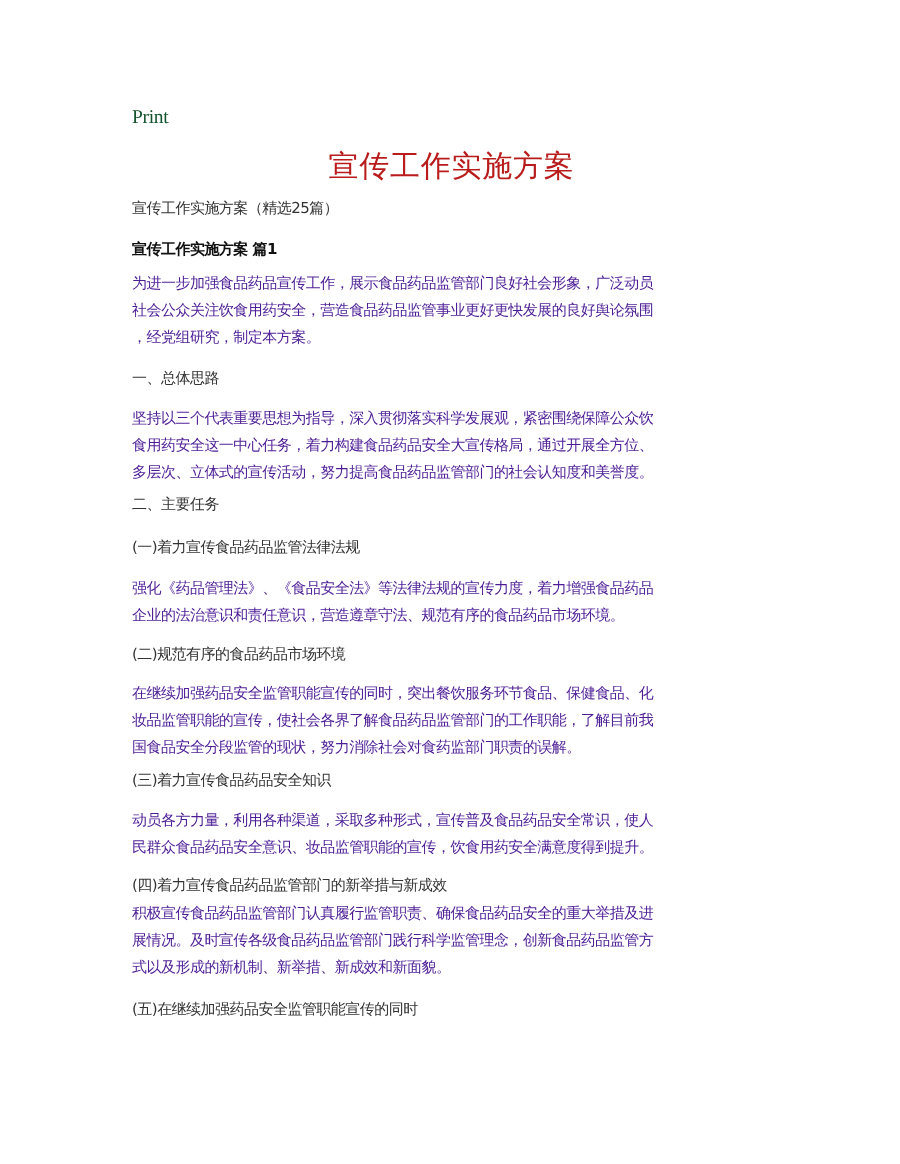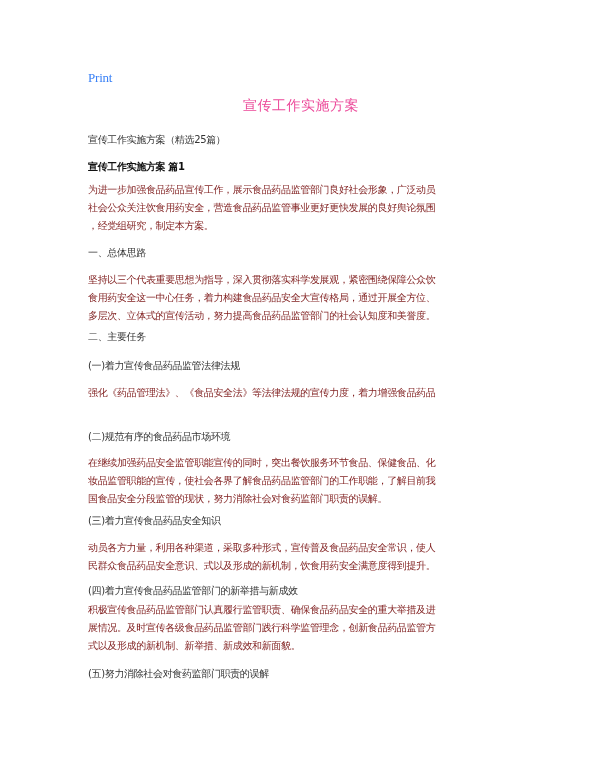--- a/index.html
+++ b/index.html
@@ -20,49 +20,49 @@
       left: 88px;
       top: 0;
       width: 426px;
     }
     .print-label {
       position: absolute;
       top: 70px;
       left: 0;
       font-family: "Liberation Serif", "DejaVu Serif", serif;
       font-size: 13px;
-      color: #3b82f6;
+      color: #14532d;
       letter-spacing: -0.2px;
     }
     .doc-title {
       position: absolute;
       top: 97px;
       left: 0;
       width: 426px;
       text-align: center;
-      font-size: 14px;
-      color: #ec4899;
+      font-size: 20px;
+      color: #b91c1c;
       letter-spacing: 0.5px;
       margin: 0;
       font-weight: normal;
     }
     .block {
       position: absolute;
       left: 0;
       width: 430px;
       font-size: 10px;
       line-height: 18px;
       white-space: nowrap;
       letter-spacing: -0.35px;
     }
     .block .line { display: block; }
     .subtitle { top: 131px; color: #333333; }
     .section-heading { top: 158px; font-weight: bold; color: #111111; }
     .heading { color: #333333; }
-    .para { color: #7f1d1d; }
+    .para { color: #4c1d95; }
   </style>
 </head>
 <body>
 
 <div class="page">
 
   <div class="print-label">Print</div>
 
   <h1 class="doc-title">宣传工作实施方案</h1>
 
@@ -81,37 +81,38 @@
     <span class="line">坚持以三个代表重要思想为指导，深入贯彻落实科学发展观，紧密围绕保障公众饮</span>
     <span class="line">食用药安全这一中心任务，着力构建食品药品安全大宣传格局，通过开展全方位、</span>
     <span class="line">多层次、立体式的宣传活动，努力提高食品药品监管部门的社会认知度和美誉度。</span>
   </div>
 
   <div class="block heading" style="top:328px;">二、主要任务</div>
 
   <div class="block heading" style="top:357px;">(一)着力宣传食品药品监管法律法规</div>
   <div class="block para" style="top:384px;">
     <span class="line">强化《药品管理法》、《食品安全法》等法律法规的宣传力度，着力增强食品药品</span>
+    <span class="line">企业的法治意识和责任意识，营造遵章守法、规范有序的食品药品市场环境。</span>
   </div>
 
   <div class="block heading" style="top:428px;">(二)规范有序的食品药品市场环境</div>
   <div class="block para" style="top:454px;">
     <span class="line">在继续加强药品安全监管职能宣传的同时，突出餐饮服务环节食品、保健食品、化</span>
     <span class="line">妆品监管职能的宣传，使社会各界了解食品药品监管部门的工作职能，了解目前我</span>
     <span class="line">国食品安全分段监管的现状，努力消除社会对食药监部门职责的误解。</span>
   </div>
 
   <div class="block heading" style="top:512px;">(三)着力宣传食品药品安全知识</div>
   <div class="block para" style="top:539px;">
     <span class="line">动员各方力量，利用各种渠道，采取多种形式，宣传普及食品药品安全常识，使人</span>
-    <span class="line">民群众食品药品安全意识、式以及形成的新机制，饮食用药安全满意度得到提升。</span>
+    <span class="line">民群众食品药品安全意识、妆品监管职能的宣传，饮食用药安全满意度得到提升。</span>
   </div>
 
   <div class="block heading" style="top:582px;">(四)着力宣传食品药品监管部门的新举措与新成效</div>
   <div class="block para" style="top:601px;">
     <span class="line">积极宣传食品药品监管部门认真履行监管职责、确保食品药品安全的重大举措及进</span>
     <span class="line">展情况。及时宣传各级食品药品监管部门践行科学监管理念，创新食品药品监管方</span>
     <span class="line">式以及形成的新机制、新举措、新成效和新面貌。</span>
   </div>
 
-  <div class="block heading" style="top:665px;">(五)努力消除社会对食药监部门职责的误解</div>
+  <div class="block heading" style="top:665px;">(五)在继续加强药品安全监管职能宣传的同时</div>
 
 </div>
 
 </body></html>

